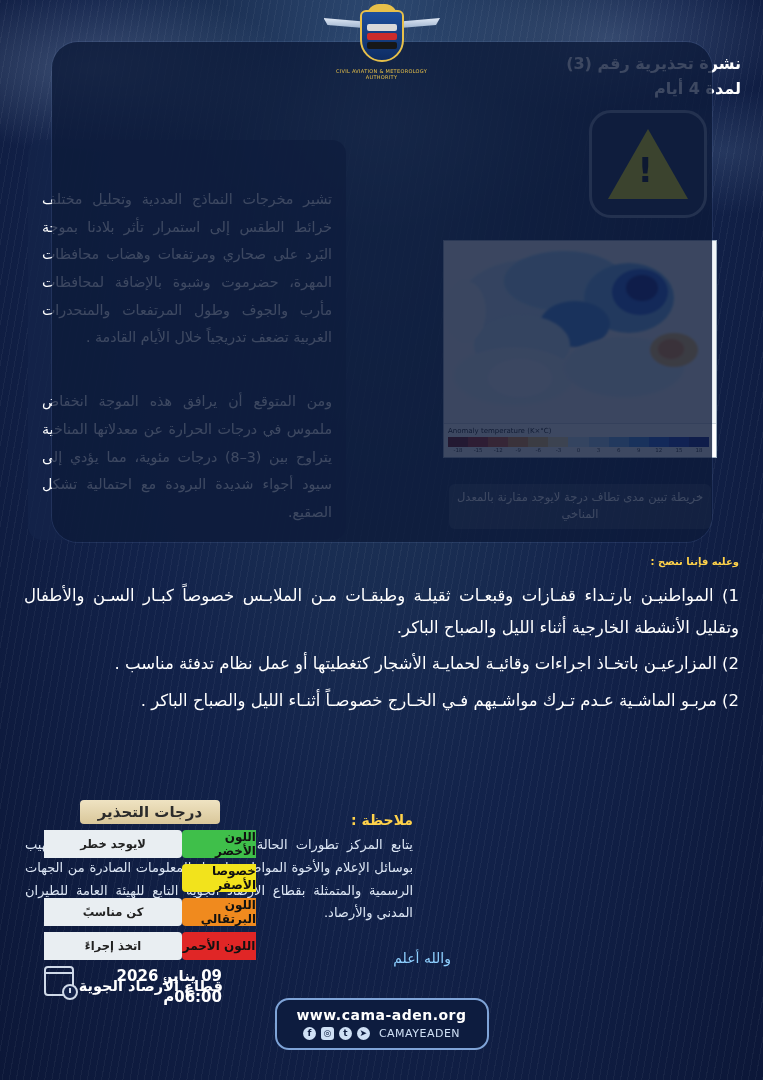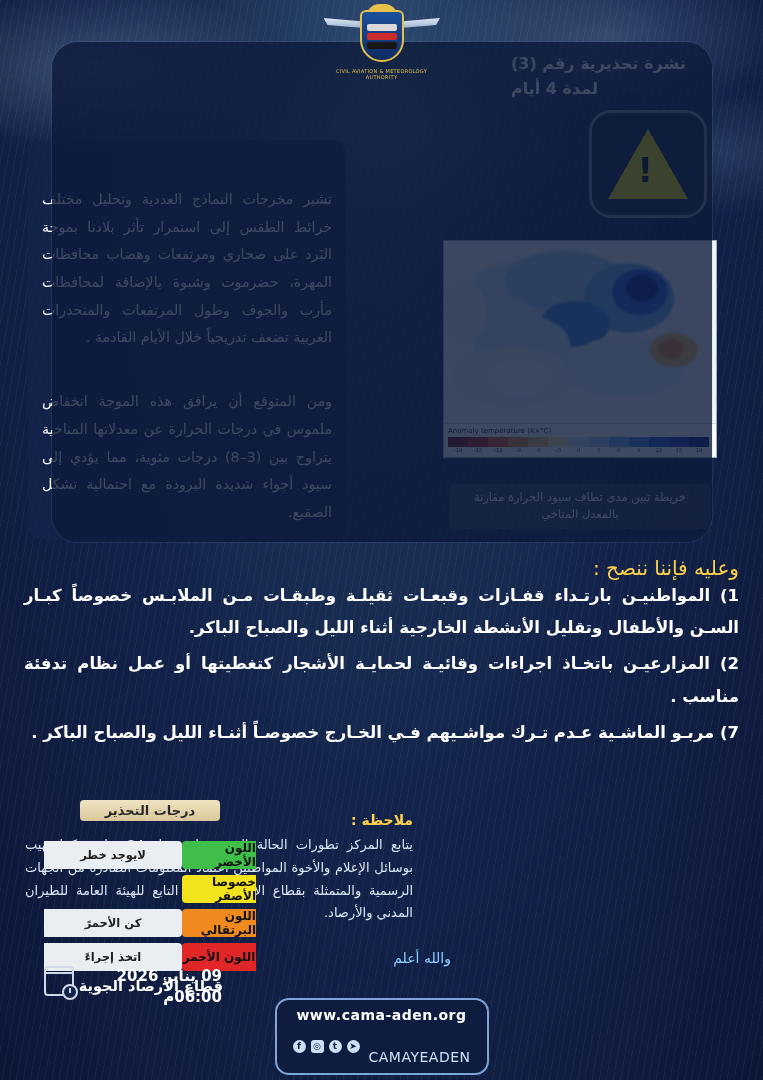--- a/index.html
+++ b/index.html
@@ -68,21 +68,21 @@
   
   .card {
     position:absolute; left:52px; top:42px; width:660px; height:500px;
     background: rgba(13,26,58,0.80);
     border-radius:26px;
     box-shadow: 0 0 0 1px rgba(120,150,200,0.15);
     z-index:4;
   }
   .hdr-right {
     position:absolute; right:22px; top:52px; width:230px;
-    text-align:left; color:#fff;
+    text-align:right; color:#fff;
   }
   .bulletin-no {
     font-size:16px; font-weight:bold; line-height:1.55; color:#ffffff;
   }
   .warn-icon {
     position:absolute; right:56px; top:110px;
     width:118px; height:108px; border-radius:22px;
     background:#1a2a4e; border:3px solid #7f8aa3;
     display:flex; align-items:center; justify-content:center;
   }
@@ -136,47 +136,47 @@
     padding:10px 14px;
     color:#ffffff;
     font-size:14.2px; line-height:1.95;
     text-align:justify;
   }
   .body-box p { margin-bottom:2px;margin-top:36px; }
 
   
   .advice-head {
     position:absolute; right:24px; top:556px;
-    color:#ffd24a; font-size:20px; font-weight:normal;
+    color:#ffd24a; font-size:10px; font-weight:bold;
   }
   .advice {
     position:absolute; right:24px; top:580px; width:715px;
-    color:#ffffff; font-size:16.5px; line-height:1.95; font-weight:bold;
+    color:#ffffff; font-size:16.5px; line-height:1.95; font-weight:normal;
     text-align:justify;
   }
   .advice p { margin-bottom:4px; }
 
   
   .note-head {
     position:absolute; right:350px; top:812px;
     color:#ffd24a; font-size:14px; font-weight:bold;
   }
   .note {
     position:absolute; right:350px; top:834px; width:388px;
     color:#dce6f4; font-size:13px; line-height:1.75; text-align:justify;
   }
 
   
   .levels {
     position:absolute; left:44px; top:800px; width:212px;
   }
   .levels-title {
-    width:140px; margin:0 auto 20px auto;
+    width:140px; margin:0 auto 6px auto;
     background:linear-gradient(#efe3c2,#d9c79a);
-    color:#2b2b2b; font-size:13px; font-weight:bold;
+    color:#2b2b2b; font-size:15px; font-weight:bold;
     text-align:center; border-radius:4px; padding:3px 8px;
   }
   .lvl-row { display:flex; height:28px; margin-bottom:6px; }
   .lvl-color {
     width:74px; color:#111; font-size:12px; font-weight:bold;
     display:flex; align-items:center; justify-content:center;
     border-radius:4px 0 0 4px;
   }
   .lvl-text {
     flex:1; background:#e9eef2; color:#222; font-size:11.5px; font-weight:bold;
@@ -217,21 +217,21 @@
     position:absolute; left:50%; transform:translateX(-50%); top:998px;
     width:214px; padding:7px 0 8px 0;
     background:#0d1c3f; border:2px solid #7fa4d8; border-radius:14px;
     text-align:center;
   }
   .url-pill .u1 { color:#ffffff; font-size:14px; font-weight:bold; letter-spacing:.5px; direction:ltr; }
   .url-pill .socials { display:flex; justify-content:center; align-items:center; gap:5px; margin-top:4px; direction:ltr; }
   .sicon { width:13px; height:13px; border-radius:3px; background:#cfe0f5; color:#0d1c3f;
            font-size:9px; line-height:13px; text-align:center; font-weight:bold; }
   .sicon.circle { border-radius:50%; }
-  .url-pill .u2 { color:#cfe0f5; font-size:14px; letter-spacing:.5px; direction:ltr; margin-left:4px;margin-top:22px; }
+  .url-pill .u2 { color:#cfe0f5; font-size:11px; letter-spacing:.5px; direction:ltr; margin-left:4px; }
 </style>
 </head>
 <body>
 
 <div class="page">
   <div class="clouds"></div>
   <div class="rain"></div>
 
   <div class="logo-wrap">
     <div class="logo-badge">
@@ -304,51 +304,51 @@
         <i>0</i>
           <i>3</i>
           <i>6</i>
         <i>9</i>
           <i>12</i>
           <i>15</i>
         <i>18</i>
       </div>
     </div>
   </div>
-  <div class="map-cap">خريطة تبين مدى تطاف سيود الحرارة مقارنة بالمعدل المناخي</div>
+  <div class="map-cap">خريطة تبين مدى تطاف درجة لايوجد مقارنة بالمعدل المناخي</div>
 
 
   <div class="body-box">
     <p>تشير مخرجات النماذج العددية وتحليل مختلف خرائط الطقس إلى استمرار تأثر بلادنا بموجة البَرد على صحاري ومرتفعات وهضاب محافظات المهرة، حضرموت وشبوة بالإضافة لمحافظات مأرب والجوف وطول المرتفعات والمنحدرات الغربية تضعف تدريجياً خلال الأيام القادمة .</p>
     <p>ومن المتوقع أن يرافق هذه الموجة انخفاض ملموس في درجات الحرارة عن معدلاتها المناخية يتراوح بين (3–8) درجات مئوية، مما يؤدي إلى سيود أجواء شديدة البرودة مع احتمالية تشكل الصقيع.</p>
   </div>
 
   <div class="advice-head">وعليه فإننا ننصح :</div>
   <div class="advice">
     <p>1) المواطنيـن بارتـداء قفـازات وقبعـات ثقيلـة وطبقـات مـن الملابـس خصوصاً كبـار السـن والأطفال وتقليل الأنشطة الخارجية أثناء الليل والصباح الباكر.</p>
     <p>2) المزارعيـن باتخـاذ اجراءات وقائيـة لحمايـة الأشجار كتغطيتها أو عمل نظام تدفئة مناسب .</p>
-    <p>7) مربـو الماشـية عـدم تـرك مواشـيهم فـي الخـارج خصوصـاً أثنـاء الليل والصباح الباكر .</p>
+    <p>2) مربـو الماشـية عـدم تـرك مواشـيهم فـي الخـارج خصوصـاً أثنـاء الليل والصباح الباكر .</p>
   </div>
 
   <div class="note-head">ملاحظة :</div>
   <div class="note">يتابع المركز تطورات الحالة الجوية على مدار 24 ساعة، كما نهيب بوسائل الإعلام والأخوة المواطنين اعتماد المعلومات الصادرة من الجهات الرسمية والمتمثلة بقطاع الأرصاد الجوية التابع للهيئة العامة للطيران المدني والأرصاد.</div>
 
   <div class="levels">
     <div class="levels-title">درجات التحذير</div>
 
     <div class="lvl-row">
       <div class="lvl-color" style="background:#3fbf4a">اللون الأخضر</div>
       <div class="lvl-text">لايوجد خطر</div>
     </div>
     <div class="lvl-row">
       <div class="lvl-color" style="background:#f2e31c">خصوصا الأصفر</div>
     </div>
     <div class="lvl-row">
       <div class="lvl-color" style="background:#f08a1e">اللون البرتقالي</div>
-      <div class="lvl-text">كن الأحمرً</div>
+      <div class="lvl-text">كن مناسبً</div>
     </div>
     <div class="lvl-row">
       <div class="lvl-color" style="background:#e02626">اللون الأحمر</div>
       <div class="lvl-text">اتخذ إجراءً</div>
     </div>
   </div>
 
   <div class="allah">والله أعلم</div>
   <div class="sign">قطاع الأرصاد الجوية</div>
 

